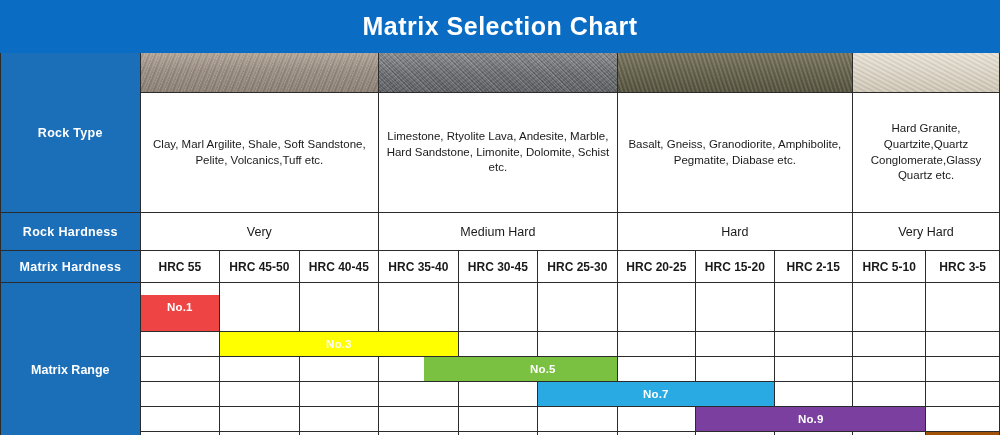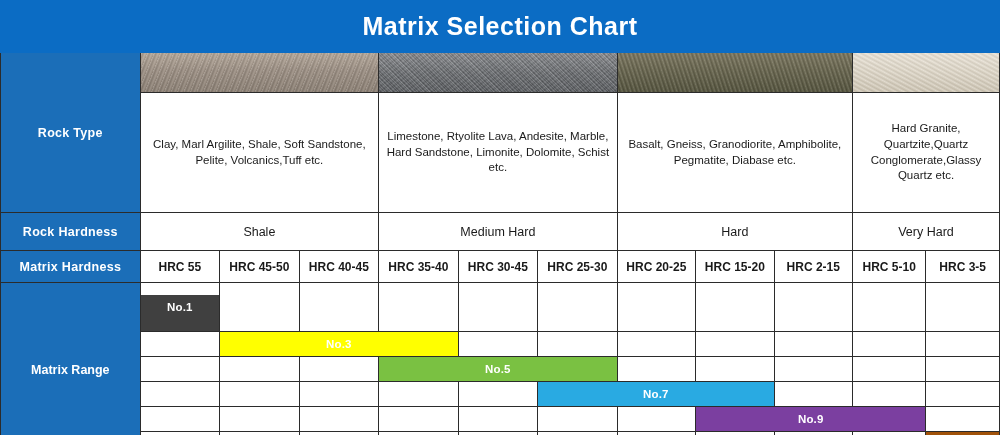--- a/index.html
+++ b/index.html
@@ -165,21 +165,21 @@
 
       <tr class="hdr-rock-type">
         <td class="cell" colspan="3">Clay, Marl Argilite, Shale, Soft Sandstone, Pelite, Volcanics,Tuff etc.</td>
         <td class="cell" colspan="3">Limestone, Rtyolite Lava, Andesite, Marble, Hard Sandstone, Limonite, Dolomite, Schist etc.</td>
         <td class="cell" colspan="3">Basalt, Gneiss, Granodiorite, Amphibolite, Pegmatite, Diabase etc.</td>
         <td class="cell" colspan="2">Hard Granite, Quartzite,Quartz Conglomerate,Glassy Quartz etc.</td>
       </tr>
 
       <tr style="height:38px">
         <td class="hdr">Rock Hardness</td>
-        <td class="hardness-cell" colspan="3">Shale</td>
+        <td class="hardness-cell" colspan="3">Very</td>
         <td class="hardness-cell" colspan="3">Medium Hard</td>
         <td class="hardness-cell" colspan="3">Hard</td>
         <td class="hardness-cell" colspan="2">Very Hard</td>
       </tr>
 
       <tr style="height:32px">
         <td class="hdr">Matrix Hardness</td>
         <td class="matrix-hardness-cell">HRC 55</td>
         <td class="matrix-hardness-cell">HRC 45-50</td>
         <td class="matrix-hardness-cell">HRC 40-45</td>
@@ -189,21 +189,21 @@
         <td class="matrix-hardness-cell">HRC 20-25</td>
         <td class="matrix-hardness-cell">HRC 15-20</td>
         <td class="matrix-hardness-cell">HRC 2-15</td>
         <td class="matrix-hardness-cell">HRC 5-10</td>
         <td class="matrix-hardness-cell">HRC 3-5</td>
       </tr>
 
       <tr class="range-row">
         <td class="range-label-cell" rowspan="6">Matrix Range</td>
         <td class="" colspan="1">
-            <span class="bar" style="background: #404040; color: rgb(255, 255, 255); margin-top: 24px;">No.1</span>
+            <span class="bar" style="background: #ef4444; color: rgb(255, 255, 255); margin-top: 24px;">No.1</span>
           </td>
         <td class="blank"></td>
         <td class="blank"></td>
         <td class="blank"></td>
         <td class="blank"></td>
         <td class="blank"></td>
         <td class="blank"></td>
         <td class="blank"></td>
         <td class="blank"></td>
         <td class="blank"></td>
@@ -221,21 +221,21 @@
         <td class="blank"></td>
         <td class="blank"></td>
         <td class="blank"></td>
         <td class="blank"></td>
       </tr>
       <tr class="range-row">
         <td class="blank"></td>
         <td class="blank"></td>
         <td class="blank"></td>
         <td class="" colspan="3">
-            <span class="bar" style="background: rgb(122, 193, 66); color: rgb(255, 255, 255);">No.5</span>
+            <span class="bar" style="background: rgb(122, 193, 66); color: rgb(255, 255, 255); margin-left: 45px;">No.5</span>
           </td>
 
         <td class="blank"></td>
         <td class="blank"></td>
         <td class="blank"></td>
         <td class="blank"></td>
         <td class="blank"></td>
       </tr>
       <tr class="range-row">
         <td class="blank"></td>

